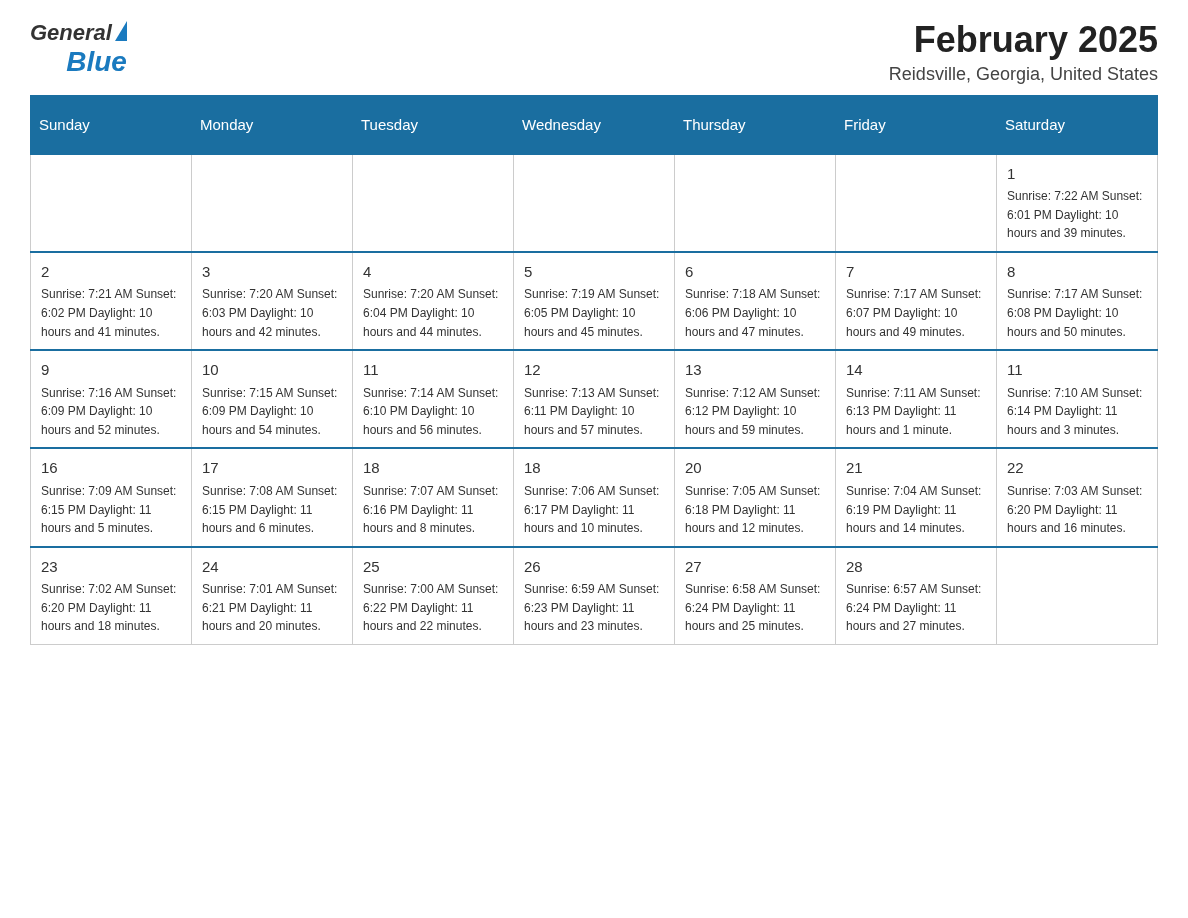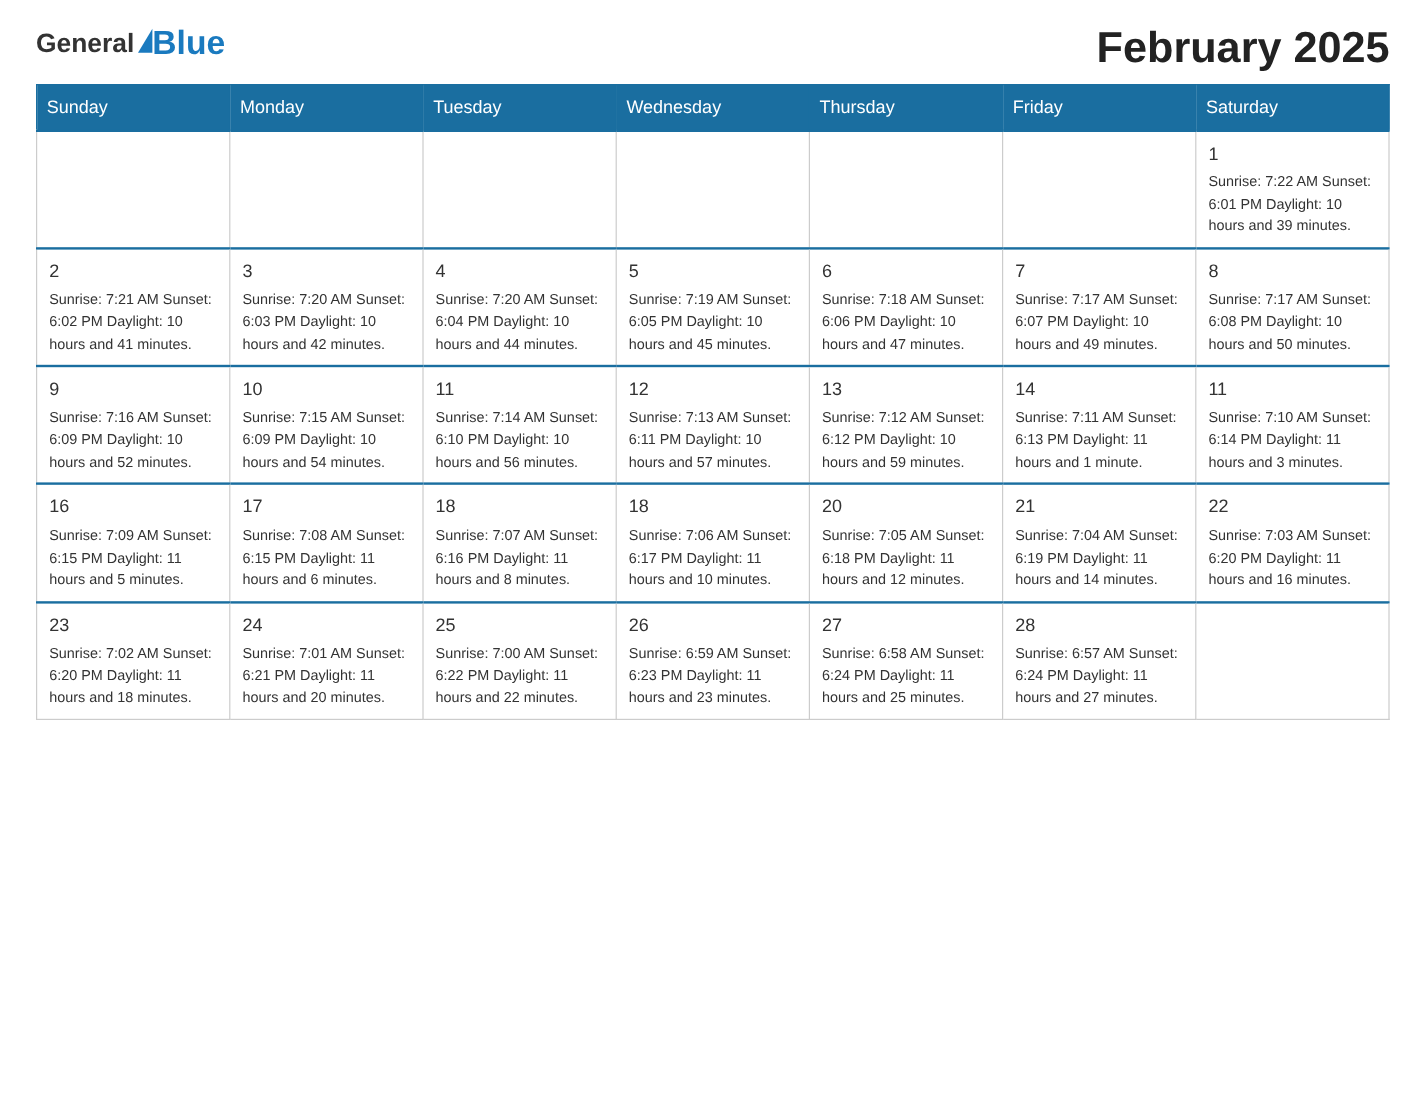--- a/index.html
+++ b/index.html
@@ -42,21 +42,21 @@
       margin-top: 4px;
     }
     .calendar {
       width: 100%;
       border-collapse: collapse;
       margin-top: 10px;
     }
     .calendar th {
       background-color: #1a6ea0;
       color: #fff;
-      padding: 10px 8px;
+      padding: 20px 8px;
       text-align: left;
       font-size: 15px;
       font-weight: normal;
       border: 1px solid #1a6ea0;
     }
     .calendar td {
       vertical-align: top;
       padding: 8px 10px;
       border: 1px solid #ccc;
       width: 14.28%;
@@ -80,21 +80,23 @@
     .day-info {
       font-size: 12px;
       color: #333;
       line-height: 1.55;
     }
     .empty-cell {
       background: #f9f9f9;
     }
     .logo-wrapper {
       display: flex;
-      align-items: center;
+      flex-direction: column;
+      align-items: flex-end;
+      font-style: italic;
     }
     .logo-row {
       display: flex;
       align-items: center;
     }
     .logo-triangle {
       display: inline-block;
       width: 0;
       height: 0;
       border-left: 12px solid transparent;
@@ -112,20 +114,21 @@
     <div class="logo-row">
       <span class="logo-text-general">General</span>
       <span class="logo-triangle"></span>
     </div>
     <div>
       <span class="logo-text-blue">Blue</span>
     </div>
   </div>
   <div class="title-section">
     <div class="month-title">February 2025</div>
+    <div class="location">Reidsville, Georgia, United States</div>
   </div>
 </div>
 
 <table class="calendar">
   <thead>
     <tr>
     <th>Sunday</th>
         <th>Monday</th>
         <th>Tuesday</th>
         <th>Wednesday</th>

